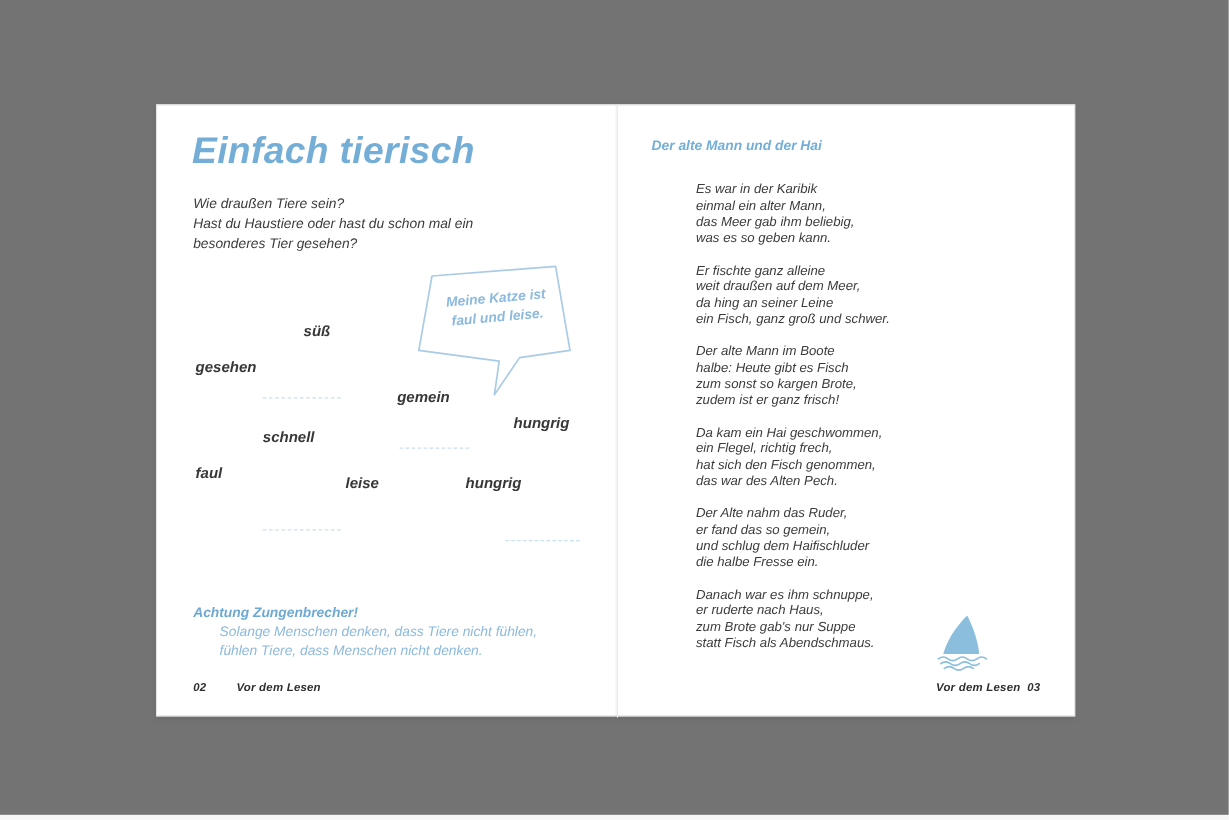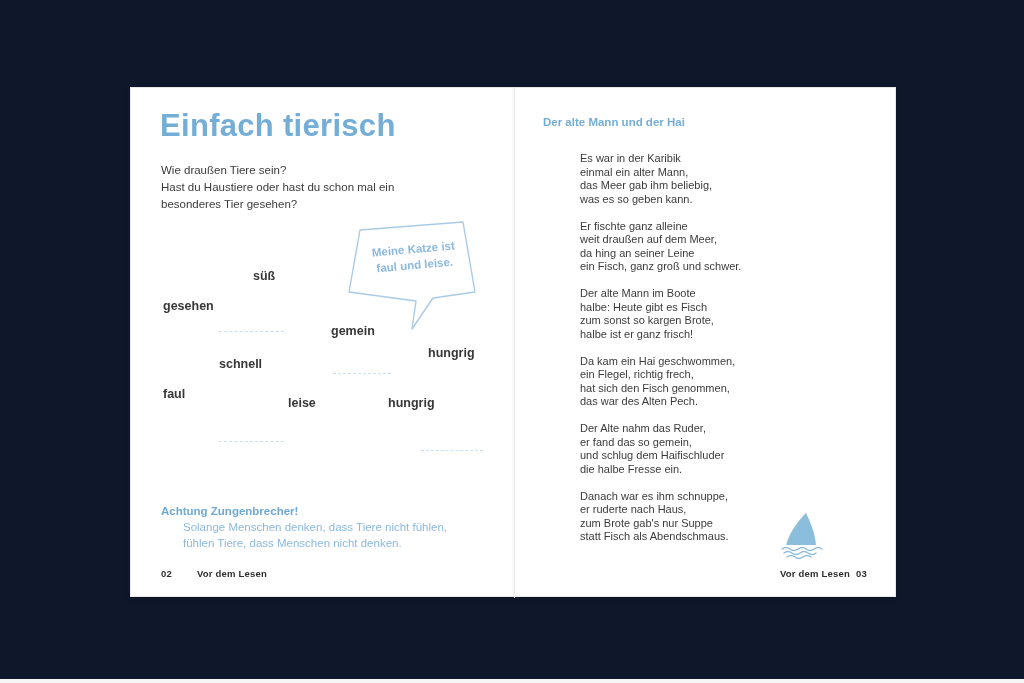--- a/index.html
+++ b/index.html
@@ -1,18 +1,18 @@
 <!DOCTYPE html>
 <html><head>
 <meta charset="utf-8">
 <style>
   * { margin: 0; padding: 0; box-sizing: border-box; }
   html, body { width: 1024px; height: 683px; background: #f6f6f6; overflow: hidden;
     font-family: "Liberation Sans", sans-serif; }
-  .stage { position: relative; width: 1024px; height: 679px; background: #0f172a; }
+  .stage { position: relative; width: 1024px; height: 679px; background: #737373; font-style: italic; }
 
   .spread { position: absolute; left: 130px; top: 87px; width: 766px; height: 510px;
     background: #ffffff; border: 1px solid #e7e7e7;
     box-shadow: 0 2px 6px rgba(0,0,0,0.07); }
 
   .page { position: absolute; top: 0; width: 383px; height: 510px; }
   .page-left  { left: 0; }
   .page-right { left: 383px; border-left: 1px solid #ececec; }
   .seam { position: absolute; left: 381px; top: 0; width: 2px; height: 510px;
     background: linear-gradient(to right, rgba(0,0,0,0.00), rgba(0,0,0,0.05)); }
@@ -130,21 +130,21 @@
         <div class="stanza">
           <div>Er fischte ganz alleine</div>
           <div>weit draußen auf dem Meer,</div>
           <div>da hing an seiner Leine</div>
           <div>ein Fisch, ganz groß und schwer.</div>
         </div>
         <div class="stanza">
           <div>Der alte Mann im Boote</div>
           <div>halbe: Heute gibt es Fisch</div>
           <div>zum sonst so kargen Brote,</div>
-          <div>halbe ist er ganz frisch!</div>
+          <div>zudem ist er ganz frisch!</div>
         </div>
         <div class="stanza">
           <div>Da kam ein Hai geschwommen,</div>
           <div>ein Flegel, richtig frech,</div>
           <div>hat sich den Fisch genommen,</div>
           <div>das war des Alten Pech.</div>
         </div>
         <div class="stanza">
           <div>Der Alte nahm das Ruder,</div>
           <div>er fand das so gemein,</div>

